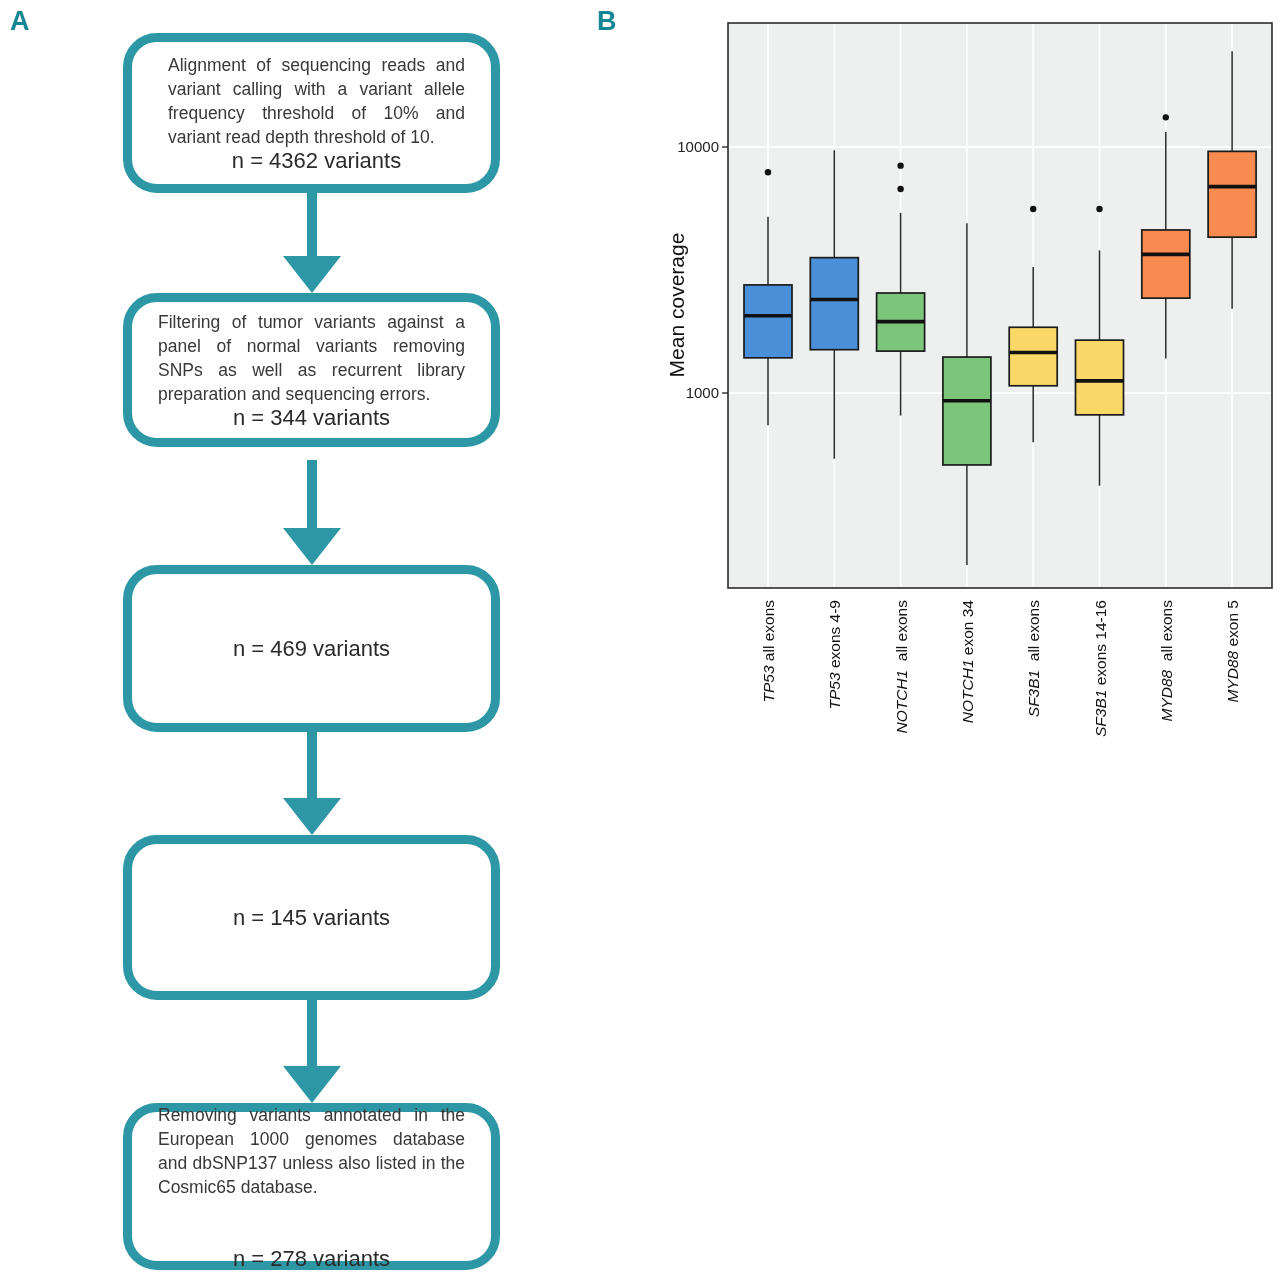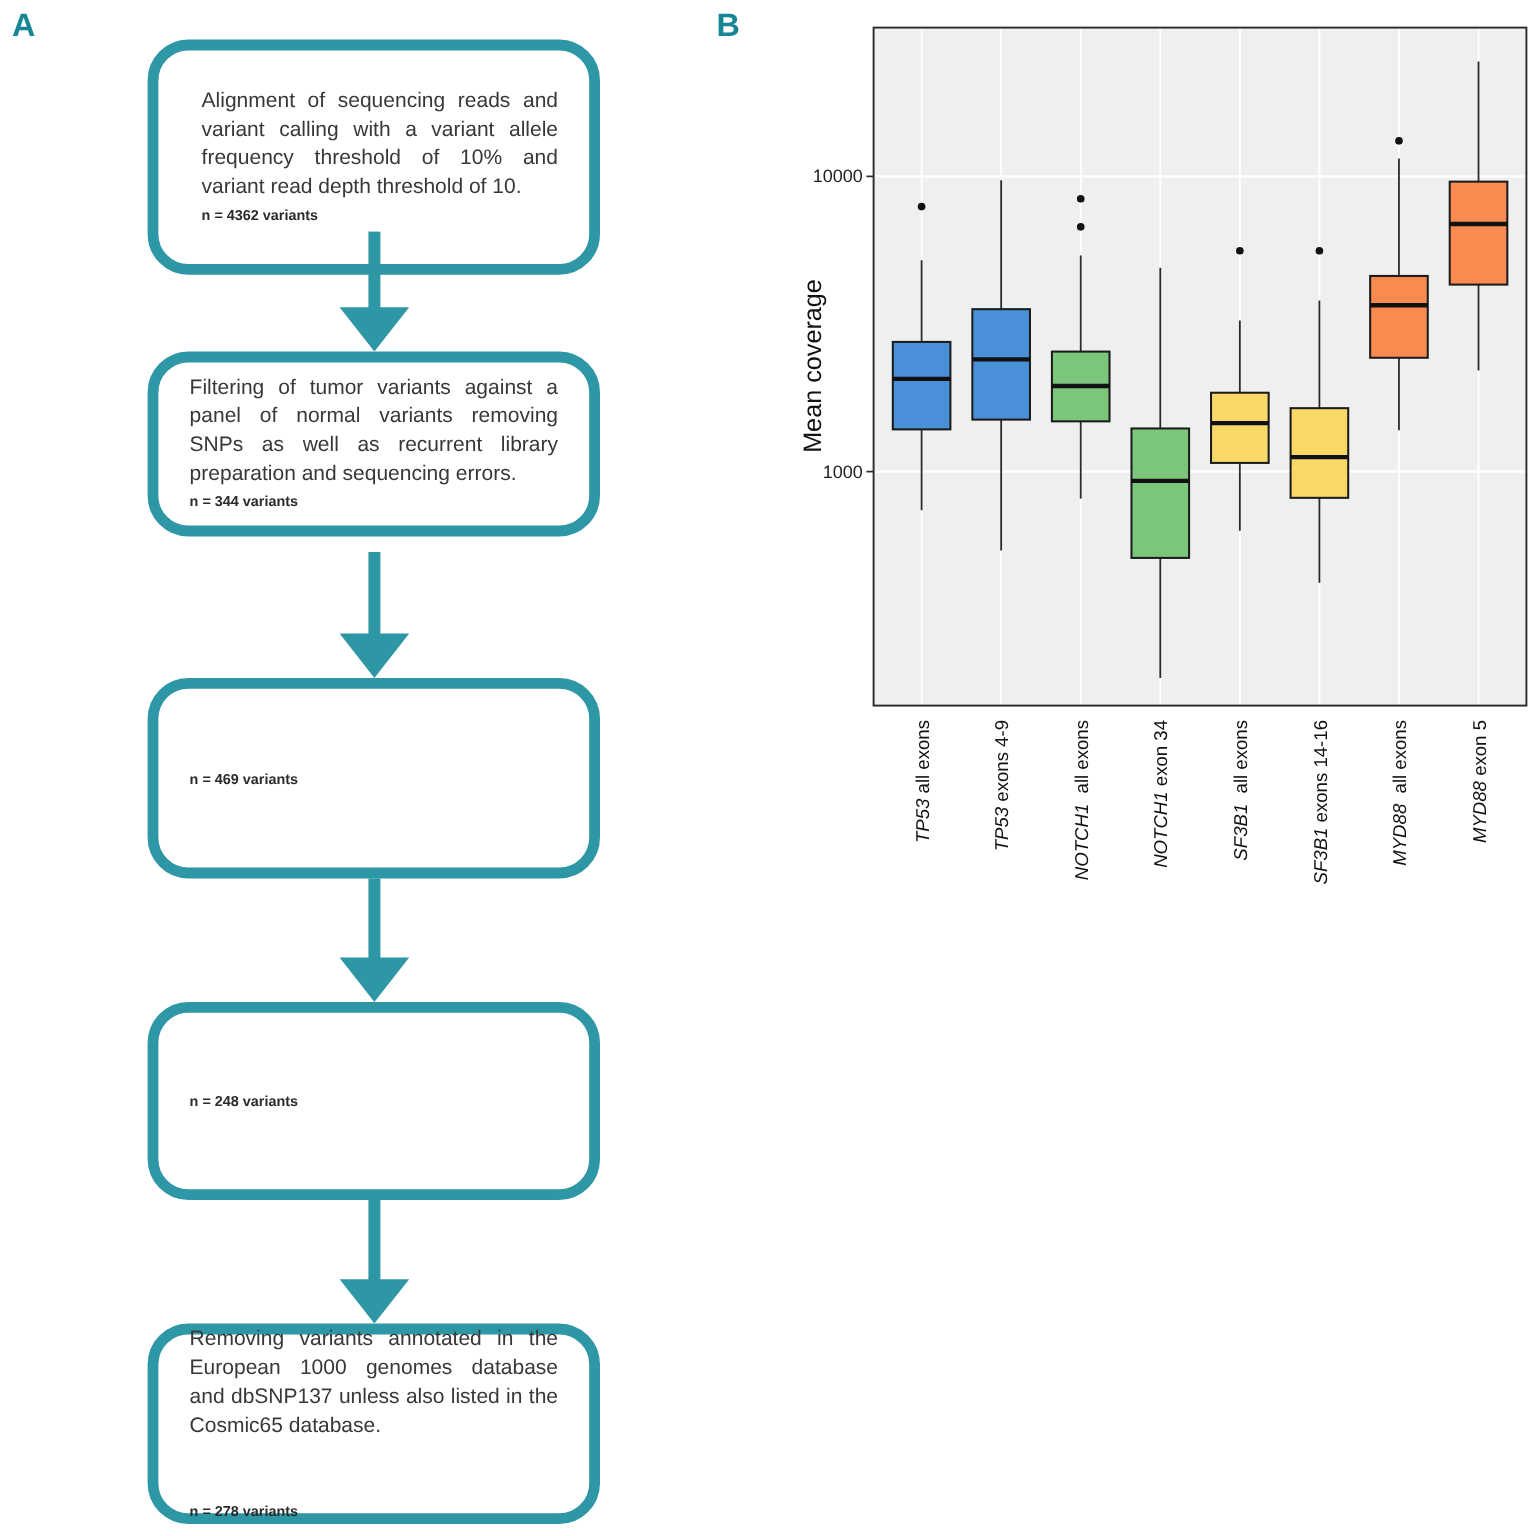--- a/index.html
+++ b/index.html
@@ -18,21 +18,21 @@
     position:absolute;left:123px;width:377px;box-sizing:border-box;
     background:#ffffff;border:9px solid #2e97a6;border-radius:34px;
     display:flex;flex-direction:column;justify-content:center;
     padding:18px 26px;
   }
   .flow-text{
     font-size:17.5px;line-height:24px;color:#383838;
     text-align:justify;text-align-last:left;
   }
   .flow-n{
-    font-size:12px;line-height:24px;color:#2b2b2b;font-weight:bold;text-align:left;
+    font-size:22px;line-height:24px;color:#2b2b2b;font-weight:normal;text-align:center;
   }
   .flow-arrow{position:absolute;left:123px;width:377px;}
   .flow-arrow .stem{
     position:absolute;left:50%;margin-left:-5px;top:0;bottom:32px;width:10px;background:#2e97a6;
   }
   .flow-arrow .head{
     position:absolute;left:50%;margin-left:-29px;bottom:0;width:0;height:0;
     border-left:29px solid transparent;border-right:29px solid transparent;
     border-top:37px solid #2e97a6;
   }
@@ -43,21 +43,21 @@
 </head>
 <body>
 
 <div class="canvas">
 
   <div class="panel-label label-a">A</div>
   <div class="panel-label label-b">B</div>
 
   <div class="flowchart">
 
-    <div class="flow-box" style="top:33px;height:196px;padding-left:36px;">
+    <div class="flow-box" style="top:33px;height:160px;padding-left:36px;">
       <div class="flow-text">Alignment of sequencing reads and variant calling with a variant allele frequency threshold of 10% and variant read depth threshold of 10.</div>
       <div class="flow-n">n = 4362 variants</div>
     </div>
     <div class="flow-arrow" style="top:193px;height:100px;">
       <div class="stem"></div>
       <div class="head"></div>
     </div>
 
     <div class="flow-box" style="top:293px;height:154px;">
       <div class="flow-text">Filtering of tumor variants against a panel of normal variants removing SNPs as well as recurrent library preparation and sequencing errors.</div>
@@ -70,21 +70,21 @@
 
     <div class="flow-box" style="top:565px;height:167px;">
       <div class="flow-n">n = 469 variants</div>
     </div>
     <div class="flow-arrow" style="top:732px;height:103px;">
       <div class="stem"></div>
       <div class="head"></div>
     </div>
 
     <div class="flow-box" style="top:835px;height:165px;">
-      <div class="flow-n">n = 248 variants</div>
+      <div class="flow-n">n = 145 variants</div>
     </div>
     <div class="flow-arrow" style="top:1000px;height:103px;">
       <div class="stem"></div>
       <div class="head"></div>
     </div>
 
     <div class="flow-box" style="top:1103px;height:167px;gap:48px;">
       <div class="flow-text">Removing variants annotated in the European 1000 genomes database and dbSNP137 unless also listed in the Cosmic65 database.</div>
       <div class="flow-n">n = 278 variants</div>
     </div>

